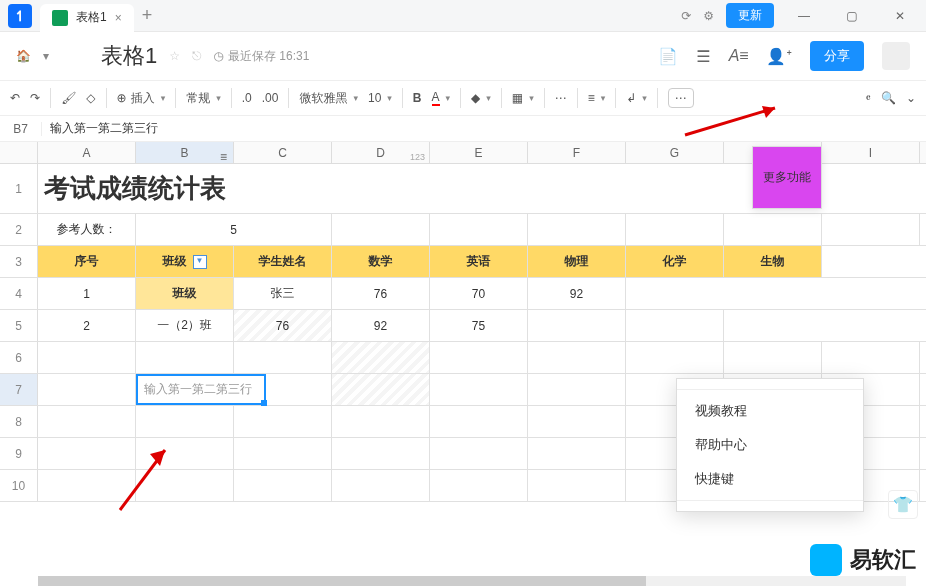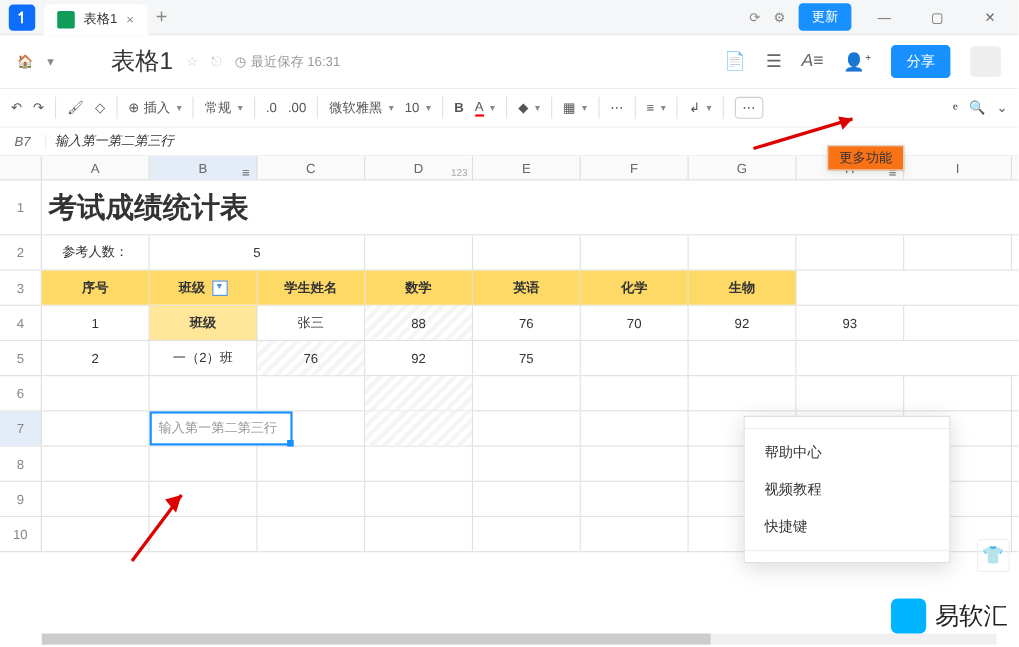--- a/index.html
+++ b/index.html
@@ -25,23 +25,23 @@
 .header-right .hicon { color: #666; font-size: 16px; }
 .share-btn { background: #1890ff; color: #fff; padding: 6px 14px; border-radius: 4px; font-size: 13px; }
 .avatar { width: 28px; height: 28px; background: #eee; border-radius: 4px; }
 
 .toolbar { height: 36px; border-top: 1px solid #eee; border-bottom: 1px solid #eee; display: flex; align-items: center; padding: 0 10px; gap: 10px; color: #555; font-size: 12px; }
 .toolbar .sep { width: 1px; height: 20px; background: #e0e0e0; }
 .toolbar .tb { display: flex; align-items: center; gap: 4px; }
 .toolbar .dd::after { content: "▾"; font-size: 9px; color: #888; margin-left: 2px; }
 .more-btn { border: 1px solid #ccc; border-radius: 4px; padding: 2px 6px; position: relative; }
 
-.tooltip { position: absolute; top: 132px; left: 752px; background: #f97316; border: 1px solid #ddd; padding: 2px 10px; font-size: 12px; box-shadow: 0 2px 8px rgba(0,0,0,0.1); z-index: 20; }
-
-.formula-bar { height: 26px; display: flex; align-items: center; border-bottom: 1px solid #eee; font-style: italic; }
+.tooltip { position: absolute; top: 146px; left: 752px; background: #d946ef; border: 1px solid #ddd; padding: 22px 10px; font-size: 12px; box-shadow: 0 2px 8px rgba(0,0,0,0.1); z-index: 20; }
+
+.formula-bar { height: 26px; display: flex; align-items: center; border-bottom: 1px solid #eee; }
 .cell-ref { width: 42px; text-align: center; color: #666; border-right: 1px solid #eee; }
 .formula-input { flex: 1; padding: 0 8px; color: #333; }
 
 .grid { position: relative; }
 .col-headers { display: flex; height: 22px; background: #fafafa; border-bottom: 1px solid #ddd; }
 .row-hdr-space { width: 38px; border-right: 1px solid #ddd; }
 .col-hdr { border-right: 1px solid #ddd; text-align: center; line-height: 22px; color: #666; position: relative; }
 .col-hdr.sel { background: #e3ecf7; }
 .col-A{width:98px}.col-B{width:98px}.col-C{width:98px}.col-D{width:98px}.col-E{width:98px}.col-F{width:98px}.col-G{width:98px}.col-H{width:98px}.col-I{width:98px}
 .col-hint { font-size: 9px; color: #aaa; position: absolute; right: 4px; top: 4px; }
@@ -66,21 +66,21 @@
 .context-menu .mi { padding: 8px 18px; font-size: 13px; color: #333; }
 .context-menu .msep { height: 1px; background: #eee; margin: 4px 0; }
 
 .arrow { position: absolute; pointer-events: none; z-index: 25; }
 .arrow line { stroke: #d00; stroke-width: 3; }
 .arrow polygon { fill: #d00; }
 
 .scrollbar-h { position: absolute; bottom: 2px; left: 38px; right: 20px; height: 10px; background: #f0f0f0; }
 .scrollbar-h .thumb { height: 100%; width: 70%; background: #ccc; }
 
-.logo { position: absolute; right: 10px; bottom: 12px; display: flex; align-items: center; gap: 8px; font-weight: normal; font-size: 22px; color: #222; z-index: 40; }
+.logo { position: absolute; right: 10px; bottom: 12px; display: flex; align-items: center; gap: 8px; font-weight: bold; font-size: 22px; color: #222; z-index: 40; }
 .logo-icon { width: 32px; height: 32px; background: #00b4ff; border-radius: 6px; position: relative; }
 .chevron { color: #888; }
 .shirt-icon { position: absolute; right: 8px; top: 490px; color: #bbb; font-size: 16px; border: 1px solid #eee; padding: 4px; border-radius: 4px; z-index: 10; }
 </style>
 </head>
 <body>
 
 <div class="titlebar">
   <div class="app-icon">↿</div>
   <div class="tab">
@@ -197,33 +197,32 @@
     <div class="row row-h">
       <div class="row-num">3</div>
       <div class="cell col-A yellow-header">序号</div>
       <div class="cell col-B yellow-header">
           <span>班级</span>
           <span class="filter-icon"></span>
         </div>
       <div class="cell col-C yellow-header">学生姓名</div>
       <div class="cell col-E yellow-header">数学</div>
       <div class="cell col-F yellow-header">英语</div>
+      <div class="cell col-G yellow-header">物理</div>
       <div class="cell col-H yellow-header">化学</div>
       <div class="cell col-I yellow-header">生物</div>
     </div>
     <div class="row row-h">
       <div class="row-num">4</div>
       <div class="cell col-A">1</div>
       <div class="cell col-B yellow">班级</div>
       <div class="cell col-C">张三</div>
-      <div class="cell col-D hatched">88</div>
       <div class="cell col-F">76</div>
       <div class="cell col-G">70</div>
       <div class="cell col-H">92</div>
-      <div class="cell col-I">93</div>
     </div>
     <div class="row row-h">
       <div class="row-num">5</div>
       <div class="cell col-A">2</div>
       <div class="cell col-B">一（2）班</div>
       <div class="cell col-D hatched">76</div>
       <div class="cell col-E">92</div>
       <div class="cell col-G">75</div>
       <div class="cell col-H"></div>
       <div class="cell col-I"></div>
@@ -286,22 +285,22 @@
         <div class="cell col-F"></div>
         <div class="cell col-G"></div>
         <div class="cell col-H"></div>
         <div class="cell col-I"></div>
     </div>
   </div>
 </div>
 
 <div class="context-menu">
   <div class="msep"></div>
+  <div class="mi">视频教程</div>
   <div class="mi">帮助中心</div>
-  <div class="mi">视频教程</div>
   <div class="mi">快捷键</div>
   <div class="msep"></div>
 </div>
 
 <svg class="arrow" style="top:100px;left:680px" width="110" height="40">
   <line x1="5" y1="35" x2="95" y2="8"></line>
   <polygon points="95,8 82,6 86,18"></polygon>
 </svg>
 <svg class="arrow" style="top:440px;left:110px" width="70" height="80">
   <line x1="10" y1="70" x2="55" y2="10"></line>

